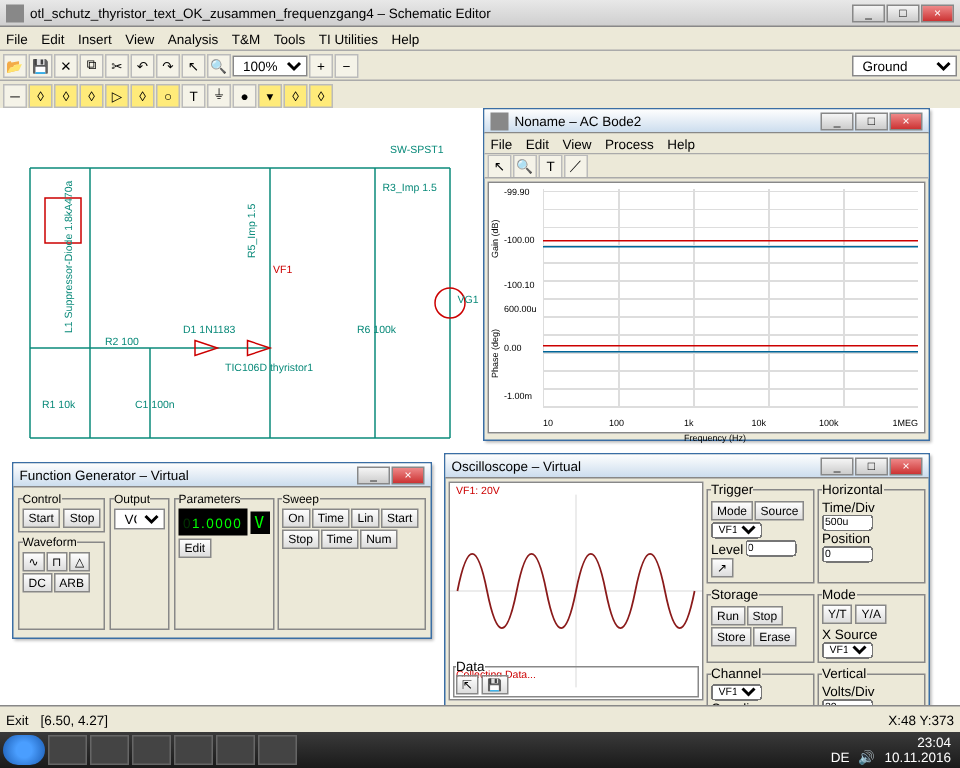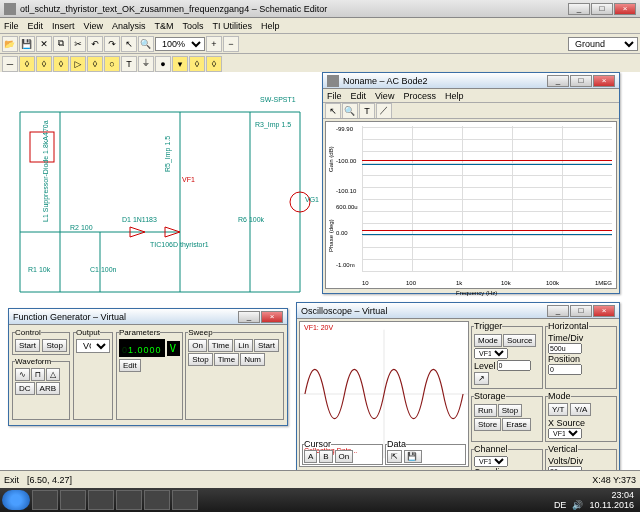--- a/index.html
+++ b/index.html
@@ -279,25 +279,20 @@
         <div style="position:absolute;top:2px;left:4px;font-size:7px;color:#c00">VF1: 20V</div>
         <svg viewBox="0 0 170 130">
           <g stroke="#ccc" stroke-width="0.5">
             <line x1="0" y1="65" x2="170" y2="65"></line>
             <line x1="85" y1="0" x2="85" y2="130"></line>
           </g>
           <path d="M 5 65 Q 15 15 25 65 Q 35 115 45 65 Q 55 15 65 65 Q 75 115 85 65 Q 95 15 105 65 Q 115 115 125 65 Q 135 15 145 65 Q 155 115 165 65" stroke="#8a1a1a" fill="none" stroke-width="1.2"></path>
         </svg>
         <div class="collect">Collecting Data...</div>
         <div style="position:absolute;bottom:1px;left:2px;right:2px;display:flex;gap:2px;font-size:7px">
-          <fieldset class="osc-grp" style="flex:1;padding:1px"><legend>Cursor</legend>
-            <button class="fg-btn">A</button>
-            <button class="fg-btn">B</button>
-            <button class="fg-btn">On</button>
-          </fieldset>
           <fieldset class="osc-grp" style="flex:1;padding:1px"><legend>Data</legend>
             <button class="fg-btn">⇱</button>
             <button class="fg-btn">💾</button>
           </fieldset>
         </div>
       </div>
       <div class="osc-ctrl">
         <fieldset class="osc-grp"><legend>Trigger</legend>
           <div class="row">
               <button class="fg-btn">Mode</button>

